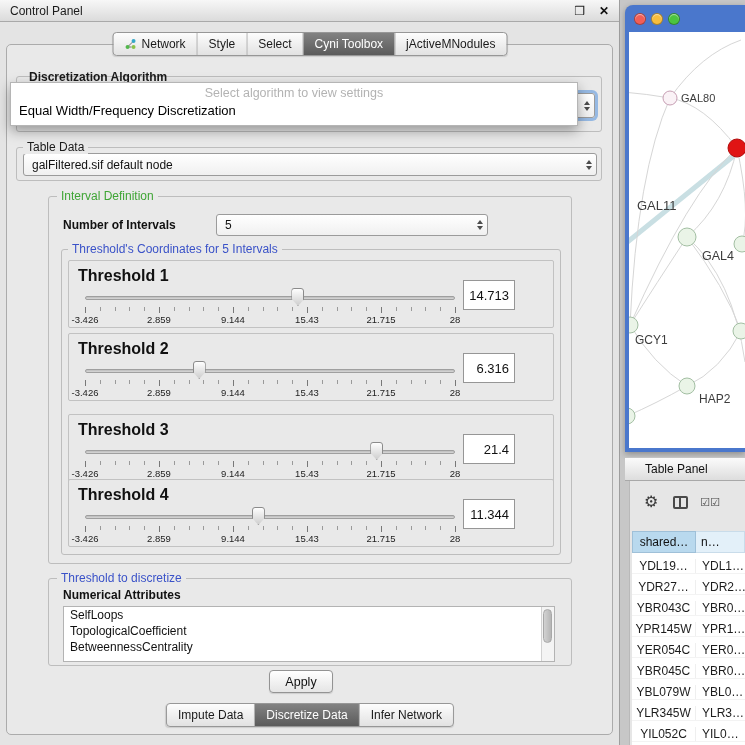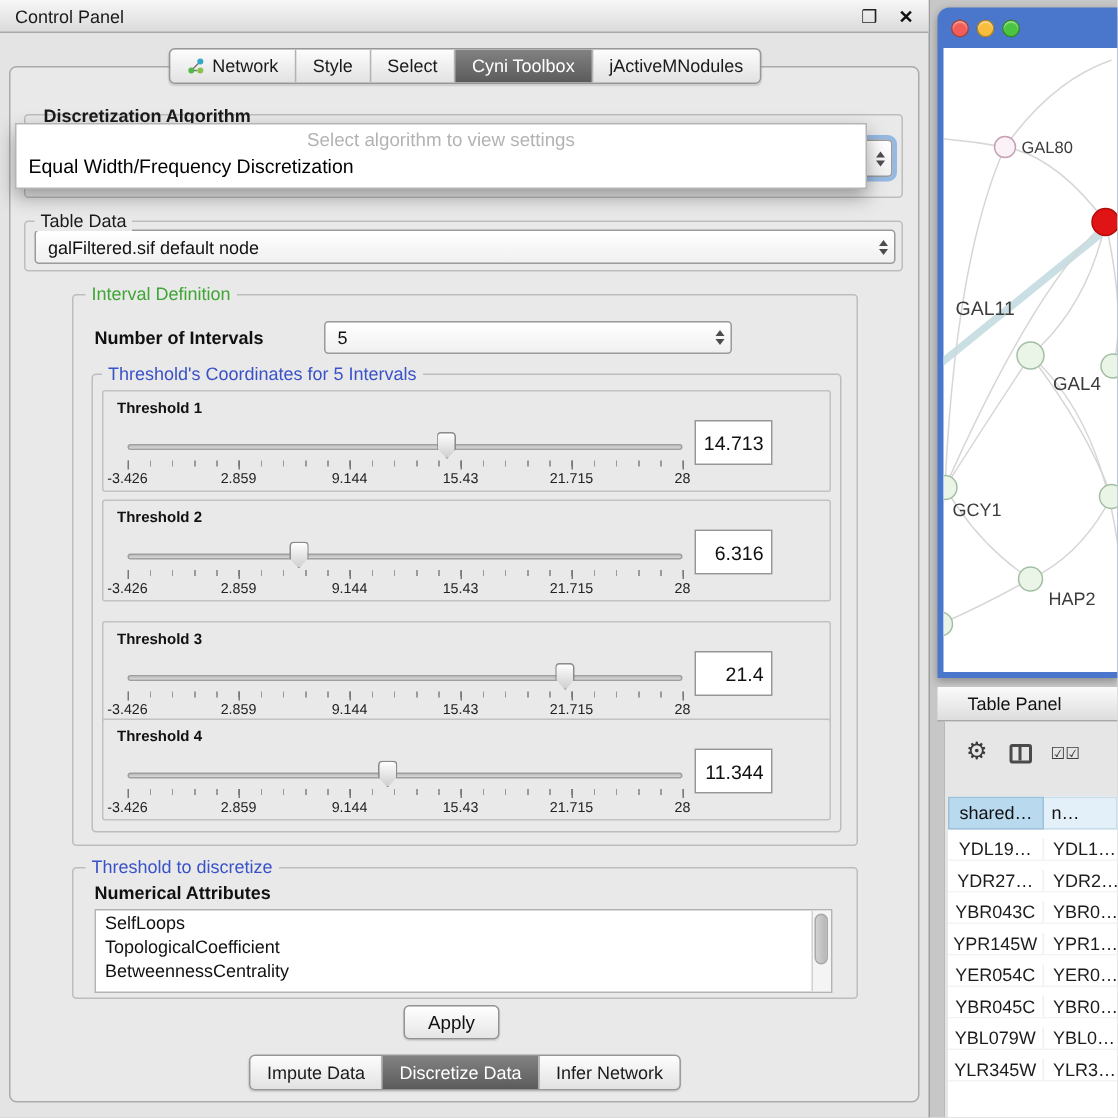--- a/index.html
+++ b/index.html
@@ -37,21 +37,21 @@
 .arrow-down{width:0;height:0;border-left:3.5px solid transparent;border-right:3.5px solid transparent;border-top:4px solid #4c4c4c}
 
 .popup{position:absolute;left:10px;top:82px;width:568px;background:#fff;border:1px solid #b5b5b5;box-shadow:0 5px 12px rgba(0,0,0,.35);z-index:10;padding-bottom:6px;font-size:13px}
 .popup-placeholder{text-align:center;color:#b3b3b3;padding:3px 0 2px;font-size:12.5px}
 .popup-option{padding:1px 8px;color:#000;cursor:default}
 .popup-option.bold{font-weight:bold}
 
 .iv-label{position:absolute;left:14px;top:21px;font-weight:bold;font-size:12px}
 
 .threshold-box{position:absolute;left:6px;right:6px;height:68px;border:1px solid #c2c2c2;border-radius:2px;background:#e9e9e9}
-.t-label{position:absolute;left:9px;top:6px;font-weight:bold;font-size:10px;color:#111}
+.t-label{position:absolute;left:9px;top:6px;font-weight:bold;font-size:16px;color:#111}
 .slider-zone{position:absolute;left:16px;right:98px;top:26px;bottom:0}
 .track{position:absolute;left:0;right:0;top:9px;height:4px;background:linear-gradient(#bcbcbc,#d8d8d8);border:1px solid #9f9f9f;border-radius:2px}
 .thumb{position:absolute;top:1px;width:13px;height:18px;background:linear-gradient(#fefefe,#cfcfcf);border:1px solid #8b8b8b;border-radius:3px;clip-path:polygon(0 0,100% 0,100% 60%,50% 100%,0 60%)}
 .ticks-minor{position:absolute;left:0;right:0;top:20px;height:4px;background-image:repeating-linear-gradient(to right,#9a9a9a 0,#9a9a9a 1px,transparent 1px,transparent 4%)}
 .tick-major{position:absolute;top:20px;width:1px;height:6px;background:#787878}
 .scale-label{position:absolute;top:27px;transform:translateX(-50%);font-size:9.5px;color:#222;white-space:nowrap}
 .t-value{position:absolute;right:38px;top:19px;width:52px;height:30px;background:#fff;border:1px solid #969696;display:flex;align-items:center;justify-content:flex-end;padding-right:5px;font-size:13px;color:#111}
 
 .attr-subtitle{position:absolute;left:14px;top:9px;font-weight:bold;font-size:12px}
 .attr-list{position:absolute;left:14px;right:16px;top:27px;bottom:3px;background:#fff;border:1px solid #b3b3b3;overflow:hidden;font-size:12px}
@@ -364,15 +364,19 @@
           <div class="tp-c2">YBR0…</div>
         </div>
         <div class="tp-row">
           <div class="tp-c1">YBL079W</div>
           <div class="tp-c2">YBL0…</div>
         </div>
         <div class="tp-row">
           <div class="tp-c1">YLR345W</div>
           <div class="tp-c2">YLR3…</div>
         </div>
+        <div class="tp-row">
+          <div class="tp-c1">YIL052C</div>
+          <div class="tp-c2">YIL0…</div>
+        </div>
       </div>
   </div>
 </div>
 
 </body></html>

